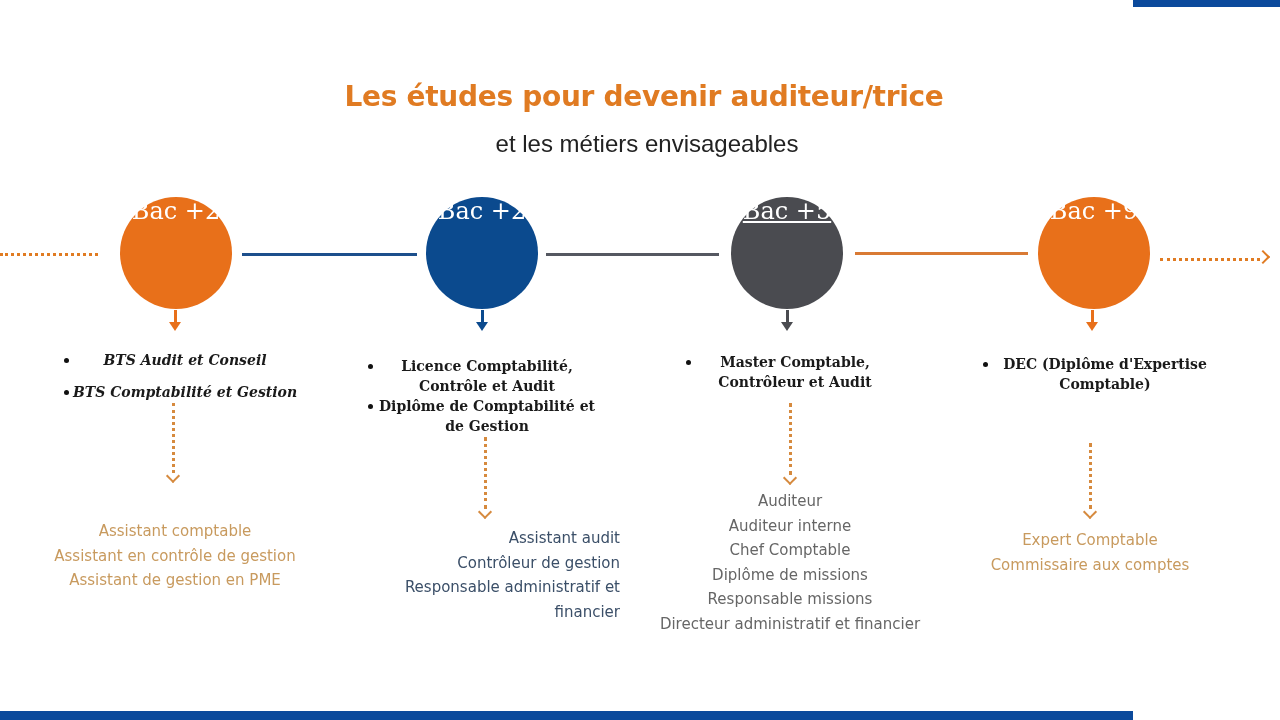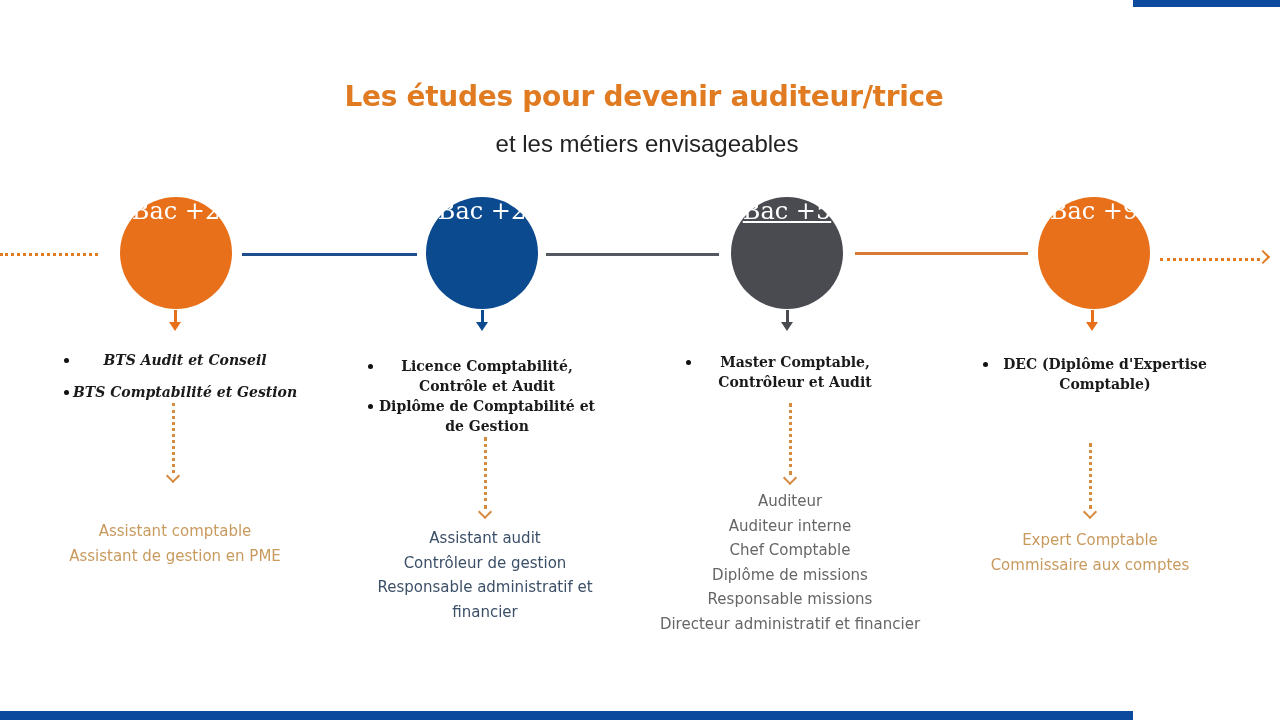--- a/index.html
+++ b/index.html
@@ -54,21 +54,21 @@
   .vdots::after { content: ""; position: absolute; left: -7px; bottom: -8px; width: 8px; height: 8px;
     border-right: 2px solid #d68a3e; border-bottom: 2px solid #d68a3e; transform: rotate(45deg); }
   .v1 { left: 172px; top: 403px; height: 70px; }
   .v2 { left: 484px; top: 437px; height: 72px; }
   .v3 { left: 789px; top: 403px; height: 72px; }
   .v4 { left: 1089px; top: 443px; height: 66px; }
 
   .jobs { position: absolute; text-align: center; font-family: "DejaVu Sans", sans-serif;
     font-size: 15px; line-height: 24.5px; font-weight: normal; }
   .j1 { left: 20px; top: 491px; width: 310px; color: #c89a5e; margin-top: 28px; }
-  .j2 { left: 350px; top: 526px; width: 270px; color: #3b4f68; }
+  .j2 { left: 350px; top: 526px; width: 270px; color: #3b4f68; text-align: right; }
   .j3 { left: 640px; top: 489px; width: 300px; color: #666; }
   .j4 { left: 955px; top: 528px; width: 270px; color: #c89a5e; }
 </style>
 </head>
 <body>
 
 <div class="top-bar"></div>
 
 <h1 class="title">Les études pour devenir auditeur/trice</h1>
 <div class="subtitle">et les métiers envisageables</div>
@@ -92,20 +92,21 @@
     <span>BTS Audit et Conseil</span>
   </div>
   <div class="item" style="margin-top:12px">
     <span class="bullet" style="left:4px"></span>
     <span>BTS Comptabilité et Gestion</span>
   </div>
 </div>
 <div class="vdots v1"></div>
 <div class="jobs j1">
   <div>Assistant comptable</div>
+  <div>Assistant en contrôle de gestion</div>
   <div>Assistant de gestion en PME</div>
 </div>
 
 <div class="node n2">
   <span>Bac +2</span>
 </div>
 <div class="stem s2"></div>
 <div class="degrees d2">
   <div class="item" style="padding:0 20px">
     <span class="bullet" style="left:6px"></span>

